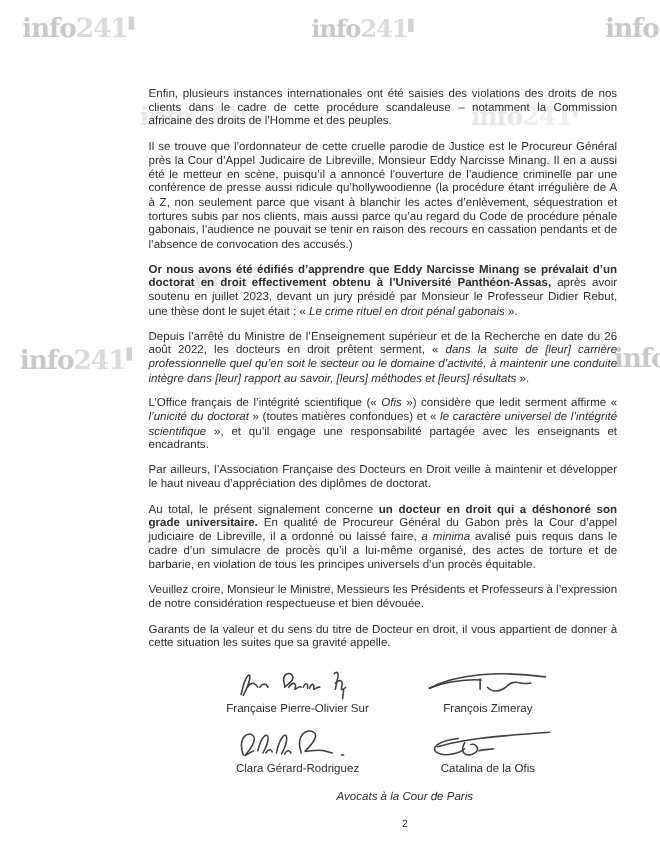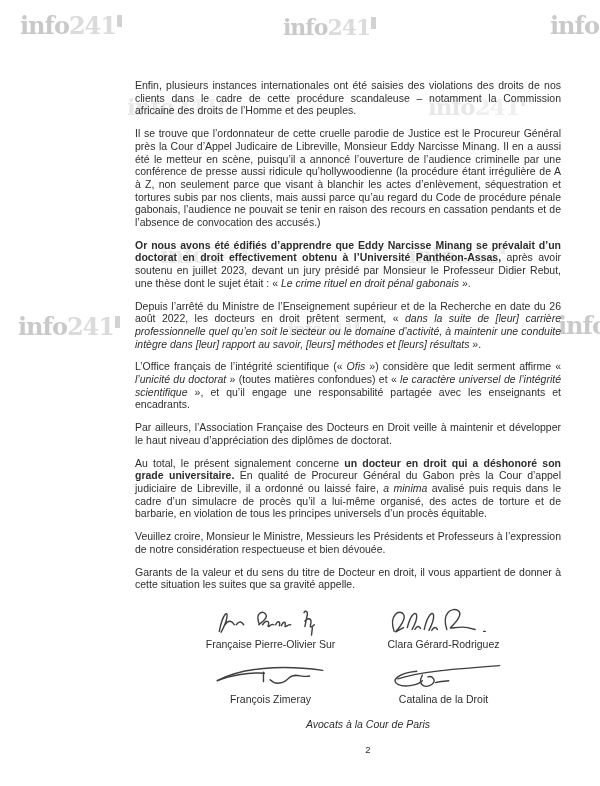--- a/index.html
+++ b/index.html
@@ -71,41 +71,41 @@
       <div class="sig-cell">
         <svg width="128" height="32" viewBox="0 0 130 34">
           <path class="stroke" d="M10 28 C14 8 20 5 18 14 C17 20 14 25 12 29 M16 21 C20 15 24 17 26 21 M28 21 C32 16 34 18 36 21"></path>
           <path class="stroke" d="M52 19 C48 7 58 5 60 11 C61 15 54 19 52 21 M56 21 C60 15 64 17 62 22 C61 25 66 19 68 21 M70 21 C72 16 75 17 74 22 M76 22 C78 17 81 17 80 22 C79 25 84 20 86 21"></path>
           <path class="stroke" d="M100 8 C102 5 105 7 103 13 L101 23 M101 17 C105 13 109 14 107 21 C106 25 109 23 111 21 M109 24 L108 32"></path>
         </svg>
         <div class="sig-name">Française Pierre-Olivier Sur</div>
       </div>
       <div class="sig-cell">
         <svg width="128" height="32" viewBox="0 0 130 34">
+          <path class="stroke" d="M8 22 C34 8 76 5 120 11"></path>
+          <path class="stroke" d="M8 22 C22 16 42 13 58 14 M57 13 L57 23"></path>
+          <path class="stroke" d="M64 21 C70 27 78 25 84 19 C90 13 98 19 106 17"></path>
+        </svg>
+        <div class="sig-name">François Zimeray</div>
+      </div>
+      <div class="sig-cell">
+        <svg width="128" height="32" viewBox="0 0 130 34">
           <path class="stroke" d="M12 28 C6 10 18 4 22 10 C25 14 18 24 14 28 C12 30 18 26 22 24"></path>
           <path class="stroke" d="M26 24 C30 8 36 6 36 12 C36 18 32 24 31 26 M34 26 C36 22 39 22 40 25"></path>
           <path class="stroke" d="M44 26 C48 8 54 6 54 12 C54 18 50 25 49 27 M52 27 C54 23 57 23 58 26"></path>
           <path class="stroke" d="M68 26 C62 8 74 2 80 6 C86 10 76 20 72 24 C70 26 82 22 90 24 L98 26 M107 28 L109 28"></path>
         </svg>
         <div class="sig-name">Clara Gérard-Rodriguez</div>
       </div>
       <div class="sig-cell">
         <svg width="128" height="32" viewBox="0 0 130 34">
-          <path class="stroke" d="M8 22 C34 8 76 5 120 11"></path>
-          <path class="stroke" d="M8 22 C22 16 42 13 58 14 M57 13 L57 23"></path>
-          <path class="stroke" d="M64 21 C70 27 78 25 84 19 C90 13 98 19 106 17"></path>
-        </svg>
-        <div class="sig-name">François Zimeray</div>
-      </div>
-      <div class="sig-cell">
-        <svg width="128" height="32" viewBox="0 0 130 34">
           <path class="stroke" d="M36 12 C16 14 8 22 16 26 C24 30 38 26 42 22"></path>
           <path class="stroke" d="M16 20 C42 12 72 10 124 6"></path>
           <path class="stroke" d="M42 16 C36 28 46 30 52 26 C58 22 52 16 48 18 M56 24 C62 22 66 23 70 22"></path>
         </svg>
-        <div class="sig-name">Catalina de la Droit</div>
+        <div class="sig-name">Catalina de la Ofis</div>
       </div>
     </div>
 
     <div class="footer-role">Avocats à la Cour de Paris</div>
     <div class="footer-page">2</div>
   </div>
 </div>
 
 </body></html>

